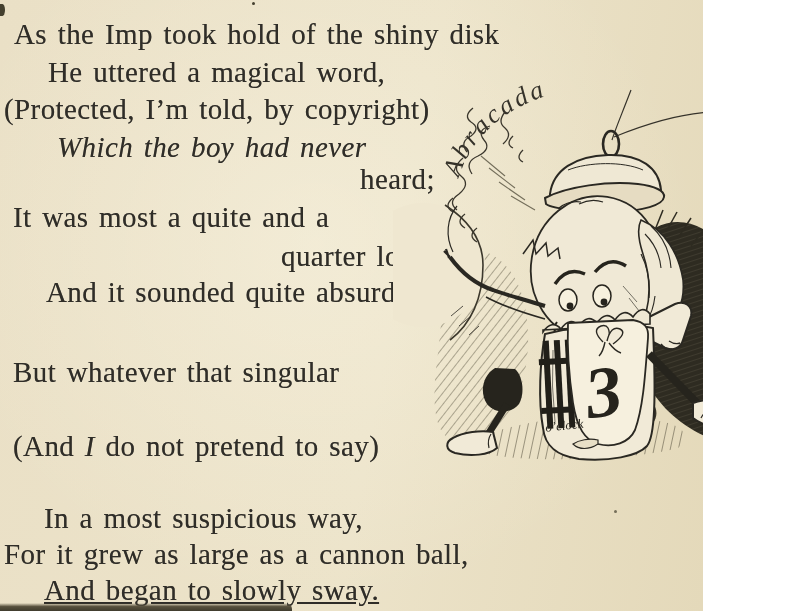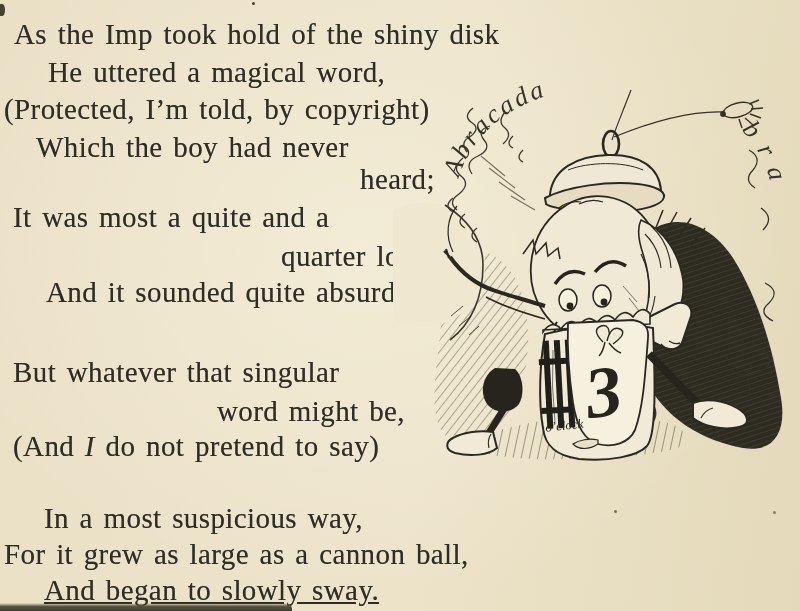--- a/index.html
+++ b/index.html
@@ -1,18 +1,18 @@
 <!DOCTYPE html>
 <html><head>
 <meta charset="utf-8">
 <style>
   html,body{margin:0;padding:0;}
   .page{
     position:relative;
-    width:800px;height:611px;
+    width:703px;height:611px;
     background:
       radial-gradient(ellipse at 45% 40%, rgba(255,252,238,.35), rgba(0,0,0,0) 70%),
       linear-gradient(100deg, #eae0c6 0%, #ece3c9 55%, #e4d9ba 100%);
     overflow:hidden;
     font-family:"Liberation Serif","DejaVu Serif",serif;
     color:#2f2d28;
   }
   .line{
     position:absolute;
     white-space:nowrap;
@@ -20,21 +20,21 @@
     line-height:33px;
     letter-spacing:.4px;
     word-spacing:3px;
     color:#2f2d28;
     text-shadow:0 0 .4px rgba(47,45,40,.55);
   }
   .em{font-style:italic;}
   .l1 {left:14px;  top:18px;}
   .l2 {left:48px;  top:56px;font-family:Liberation Serif, serif;}
   .l3 {left:4px;   top:93px;}
-  .l4 {left:36px;  top:131px;}
+  .l4 {left:57px;  top:131px;font-style:italic;}
   .l5 {left:360px; top:163px;}
   .l6 {left:13px;  top:201px;}
   .l7 {left:281px; top:240px;}
   .l8 {left:46px;  top:276px;}
   .l9 {left:13px;  top:356px;}
   .l10{left:217px; top:395px;}
   .l11{left:13px;  top:430px;}
   .l12{left:4px;   top:466px;}
   .l13{left:44px;  top:502px;text-align:right;}
   .l14{left:4px;   top:538px;}
@@ -60,21 +60,20 @@
 
   <div class="line l1">As the Imp took hold of the shiny disk</div>
   <div class="line l2">He uttered a magical word,</div>
   <div class="line l3">(Protected, I’m told, by copyright)</div>
   <div class="line l4">Which the boy had never</div>
   <div class="line l5">heard;</div>
   <div class="line l6">It was most a quite and a</div>
   <div class="line l7">quarter long,</div>
   <div class="line l8">And it sounded quite absurd.</div>
   <div class="line l9">But whatever that singular</div>
-  <div class="line l10">word might be,</div>
   <div class="line l11"><span>(And </span><span class="em">I</span><span> do not pretend to say)</span></div>
   <div class="line l13">In a most suspicious way,</div>
   <div class="line l14">For it grew as large as a cannon ball,</div>
   <div class="line l15">And began to slowly sway.</div>
 
   <svg class="illustration" viewBox="0 0 407 415" xmlns="http://www.w3.org/2000/svg">
     <defs>
       <pattern id="hatchLight" width="7" height="7" patternUnits="userSpaceOnUse" patternTransform="rotate(38)">
         <line x1="0" y1="0" x2="0" y2="7" stroke="#55503e" stroke-width="1.2"></line>
       </pattern>

